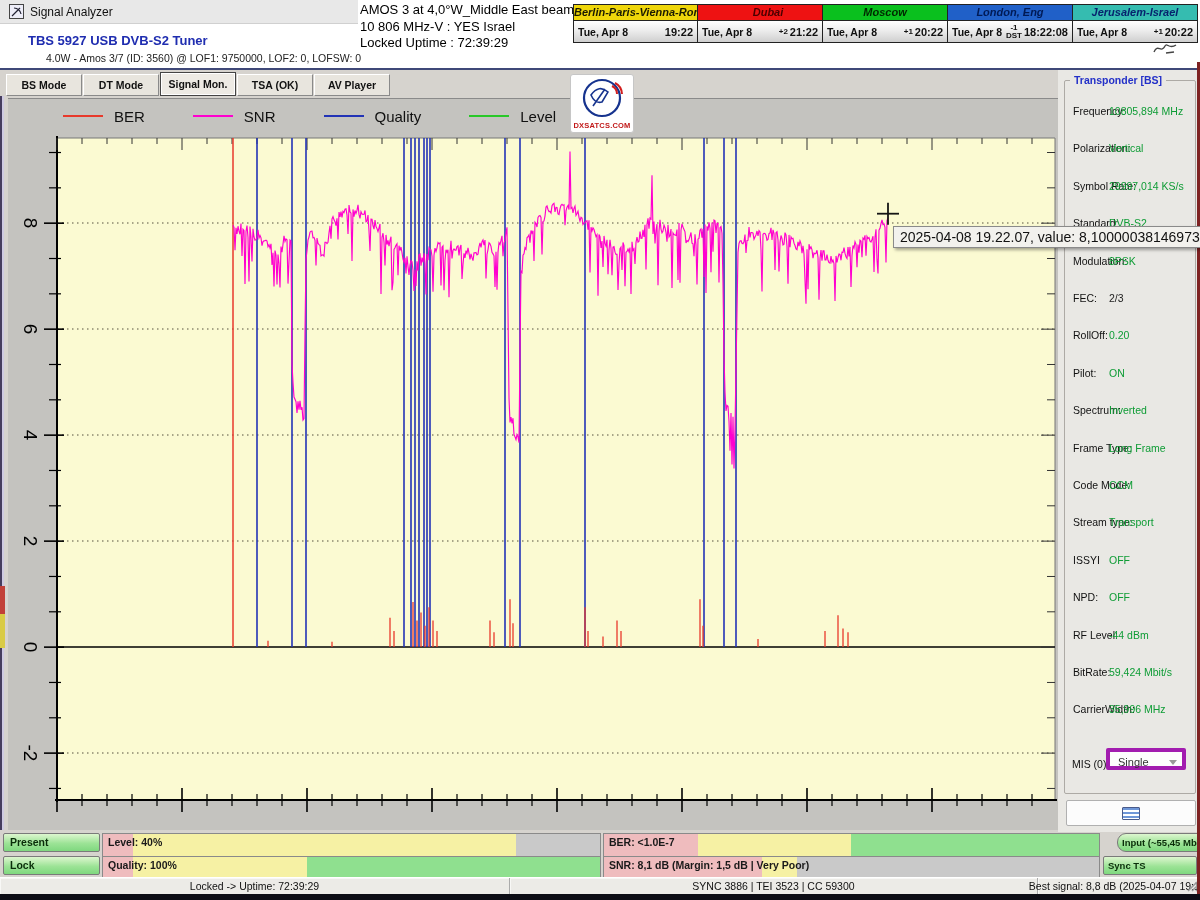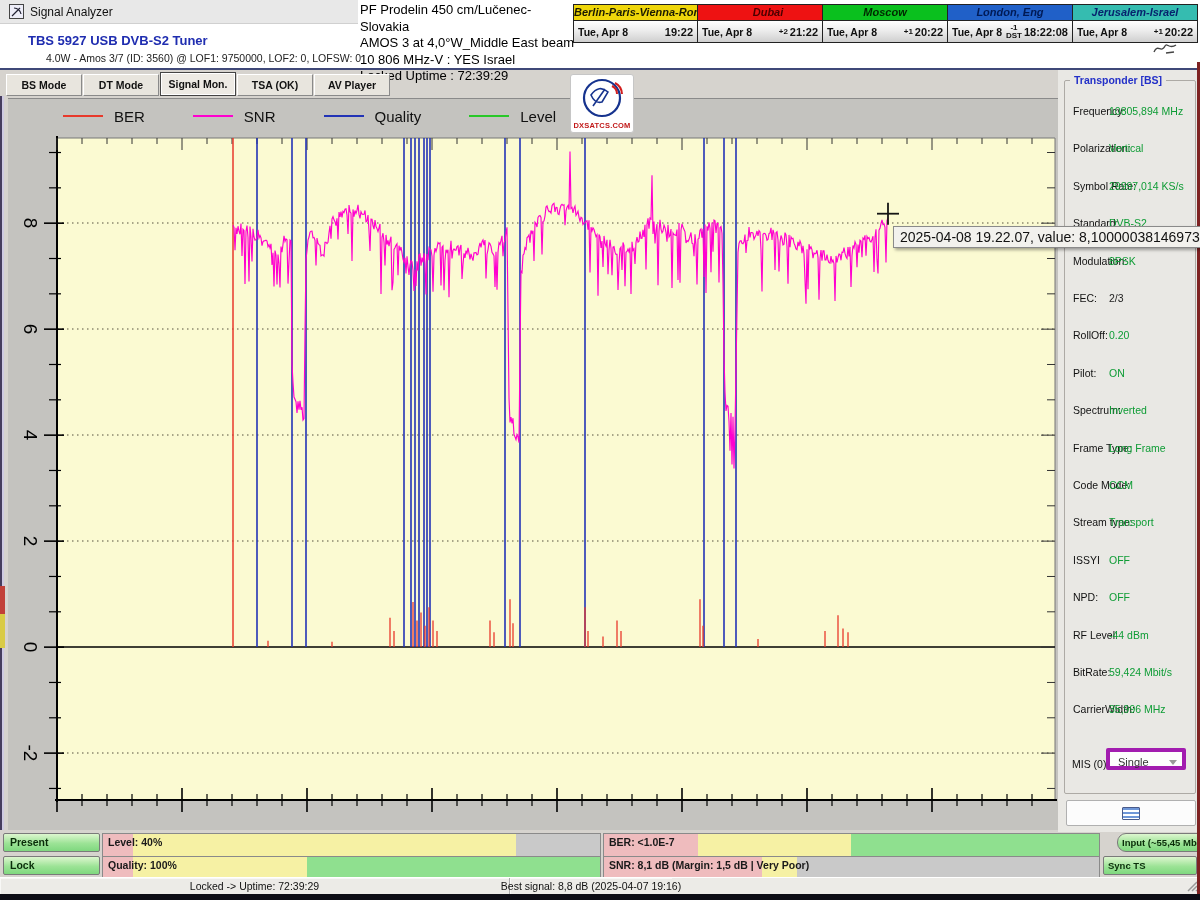--- a/index.html
+++ b/index.html
@@ -93,21 +93,20 @@
       <svg width="15" height="15">
           <rect x="0.5" y="0.5" width="14" height="14" fill="#EDEDF8" stroke="#444"></rect>
           <path d="M3,12 L8,7 M5,4 A7,7 0 0 1 12,10 M8,7 L11,4" stroke="#223" stroke-width="1.2" fill="none"></path>
         </svg>
     </span>
     <span id="app-title" class="abs">Signal Analyzer</span>
   </div>
   <div id="tuner-name" class="abs">TBS 5927 USB DVB-S2 Tuner</div>
   <div id="tuner-sub" class="abs">4.0W - Amos 3/7 (ID: 3560) @ LOF1: 9750000, LOF2: 0, LOFSW: 0</div>
   <div id="site-info" class="abs">
-    <div>PF Prodelin 450 cm/Lučenec-Slovakia</div>
     <div>AMOS 3 at 4,0°W_Middle East beam</div>
     <div>10 806 MHz-V : YES Israel</div>
     <div>Locked Uptime : 72:39:29</div>
   </div>
   <div id="world-clocks" class="abs">
   <div class="clock">
     <div class="clock-head" style="background: rgb(239, 214, 10);">
       <span class="clock-city" style="color: rgb(26, 26, 0);">Berlin-Paris-Vienna-Roma</span>
     </div>
     <div class="clock-body">
@@ -553,20 +552,21 @@
       <div class="seg" style="background: rgb(201, 201, 201); width: 61%;"></div>
     </div>
   <span class="bar-label">SNR: 8,1 dB (Margin: 1,5 dB | Very Poor)</span>
 </div>
 
 <div class="badge abs" id="badge-input" style="left:1117px; top:833px; width:94px;border-radius:9px;">Input (~55,45 Mbps)</div>
 <div class="badge abs" id="badge-sync" style="left:1103px; top:856px; width:94px;">Sync TS</div>
 
 <div id="statusbar" class="abs">
   <div class="sb-cell" style="width:510px;">Locked -&gt; Uptime: 72:39:29</div>
+  <div class="sb-cell" style="width:528px;">SYNC 3886 | TEI 3523 | CC 59300</div>
   <div class="sb-cell" style="width:162px; border-right:none; position:relative;">Best signal: 8,8 dB (2025-04-07 19:16)</div>
 </div>
 <span class="abs" style="left:1186px; top:879px;">
   <svg width="13" height="13">
       <path d="M11,2 L2,11 M11,6 L6,11 M11,10 L10,11" stroke="#9A9A9A" stroke-width="1.5"></path>
     </svg>
 </span>
 <div id="bottom-strip" class="abs"></div>
 
 <div id="edge-left-dark" class="abs"></div>

